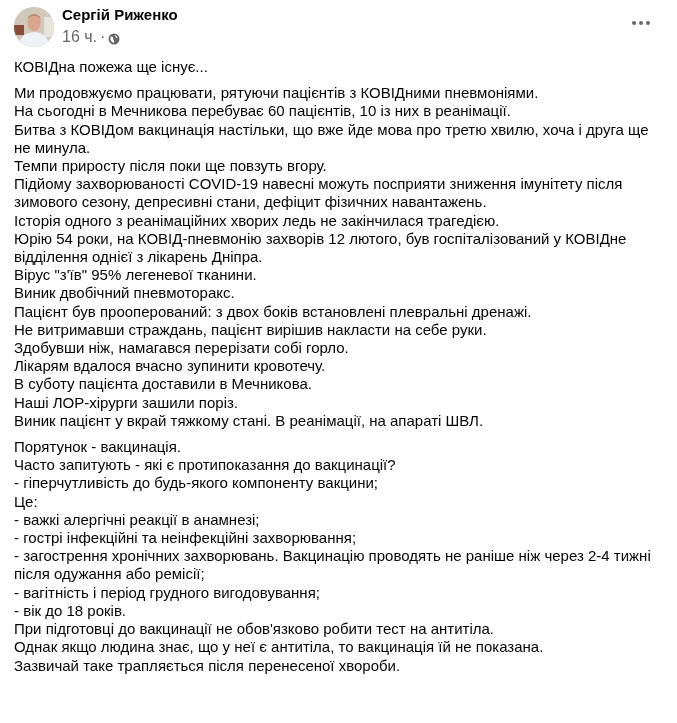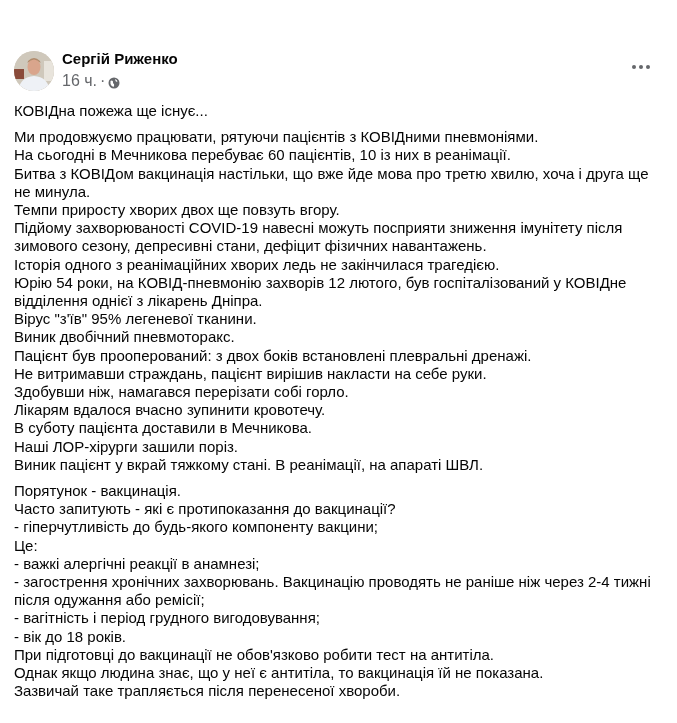--- a/index.html
+++ b/index.html
@@ -1,18 +1,18 @@
 <!DOCTYPE html>
 <html><head>
 <meta charset="utf-8">
 <style>
   html, body { margin: 0; padding: 0; background: #ffffff; }
   body { width: 677px; height: 723px; overflow: hidden; font-family: "Liberation Sans", "DejaVu Sans", sans-serif; color: #050505; }
   .post { position: relative; width: 677px; }
-  .header { position: relative; height: 50px; margin-top: 44px; }
+  .header { position: relative; height: 50px; }
   .avatar { position: absolute; left: 14px; top: 7px; width: 40px; height: 40px; border-radius: 50%; overflow: hidden; background: #d9d3c8; }
   .author { position: absolute; left: 62px; top: 6px; font-size: 15px; font-weight: bold; color: #050505; }
   .meta { position: absolute; left: 62px; top: 28px; font-size: 16px; color: #65676b; display: flex; align-items: center; gap: 3px; }
   .globe { display: inline-block; width: 12px; height: 12px; }
   .more { position: absolute; right: 22px; top: 13px; width: 28px; height: 20px; display: flex; align-items: center; justify-content: center; gap: 3px; cursor: pointer; }
   .more span { width: 4px; height: 4px; border-radius: 50%; background: #65676b; display: block; }
   .content { position: absolute; left: 14px; top: 53px; width: 650px; font-size: 15px; line-height: 18.2px; }
   .para { margin: 5px 0 8px 0; }
   .line { display: block; white-space: pre-wrap; }
 </style>
@@ -51,40 +51,41 @@
   </div>
 
   <div class="content">
     <div class="para">
       <span class="line">КОВІДна пожежа ще існує...</span>
     </div>
     <div class="para">
       <span class="line">Ми продовжуємо працювати, рятуючи пацієнтів з КОВІДними пневмоніями.</span>
       <span class="line">На сьогодні в Мечникова перебуває 60 пацієнтів, 10 із них в реанімації.</span>
       <span class="line">Битва з КОВІДом вакцинація настільки, що вже йде мова про третю хвилю, хоча і друга ще не минула.</span>
-      <span class="line">Темпи приросту хворих двох ще повзуть вгору.</span>
+      <span class="line">Темпи приросту після поки ще повзуть вгору.</span>
       <span class="line">Підйому захворюваності COVID-19 навесні можуть посприяти зниження імунітету після зимового сезону, депресивні стани, дефіцит фізичних навантажень.</span>
       <span class="line">Історія одного з реанімаційних хворих ледь не закінчилася трагедією.</span>
       <span class="line">Юрію 54 роки, на КОВІД-пневмонію захворів 12 лютого, був госпіталізований у КОВІДне відділення однієї з лікарень Дніпра.</span>
       <span class="line">Вірус "з'їв" 95% легеневої тканини.</span>
       <span class="line">Виник двобічний пневмоторакс.</span>
       <span class="line">Пацієнт був прооперований: з двох боків встановлені плевральні дренажі.</span>
       <span class="line">Не витримавши страждань, пацієнт вирішив накласти на себе руки.</span>
       <span class="line">Здобувши ніж, намагався перерізати собі горло.</span>
       <span class="line">Лікарям вдалося вчасно зупинити кровотечу.</span>
       <span class="line">В суботу пацієнта доставили в Мечникова.</span>
       <span class="line">Наші ЛОР-хірурги зашили поріз.</span>
       <span class="line">Виник пацієнт у вкрай тяжкому стані. В реанімації, на апараті ШВЛ.</span>
     </div>
     <div class="para">
       <span class="line">Порятунок - вакцинація.</span>
       <span class="line">Часто запитують - які є протипоказання до вакцинації?</span>
       <span class="line">- гіперчутливість до будь-якого компоненту вакцини;</span>
       <span class="line">Це:</span>
       <span class="line">- важкі алергічні реакції в анамнезі;</span>
+      <span class="line">- гострі інфекційні та неінфекційні захворювання;</span>
       <span class="line">- загострення хронічних захворювань. Вакцинацію проводять не раніше ніж через 2-4 тижні після одужання або ремісії;</span>
       <span class="line">- вагітність і період грудного вигодовування;</span>
       <span class="line">- вік до 18 років.</span>
       <span class="line">При підготовці до вакцинації не обов'язково робити тест на антитіла.</span>
       <span class="line">Однак якщо людина знає, що у неї є антитіла, то вакцинація їй не показана.</span>
       <span class="line">Зазвичай таке трапляється після перенесеної хвороби.</span>
     </div>
   </div>
 </div>
 

